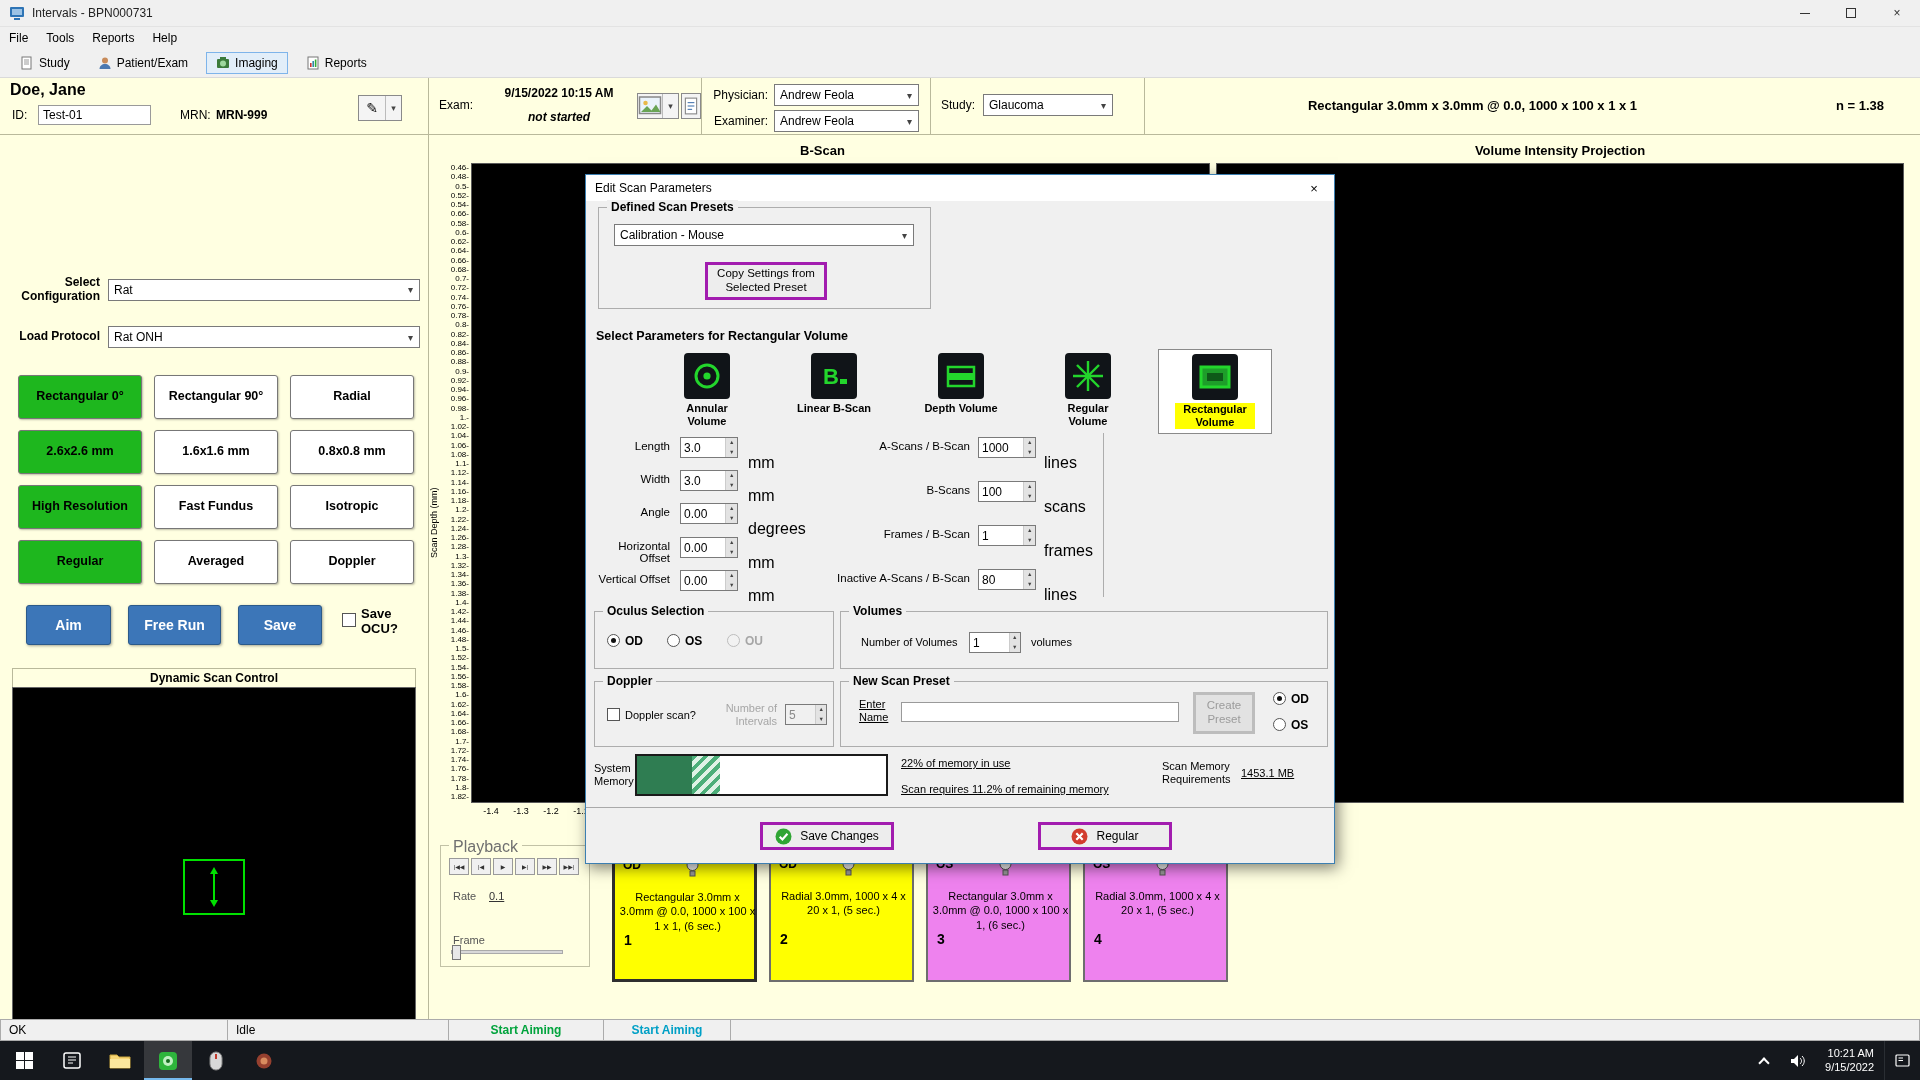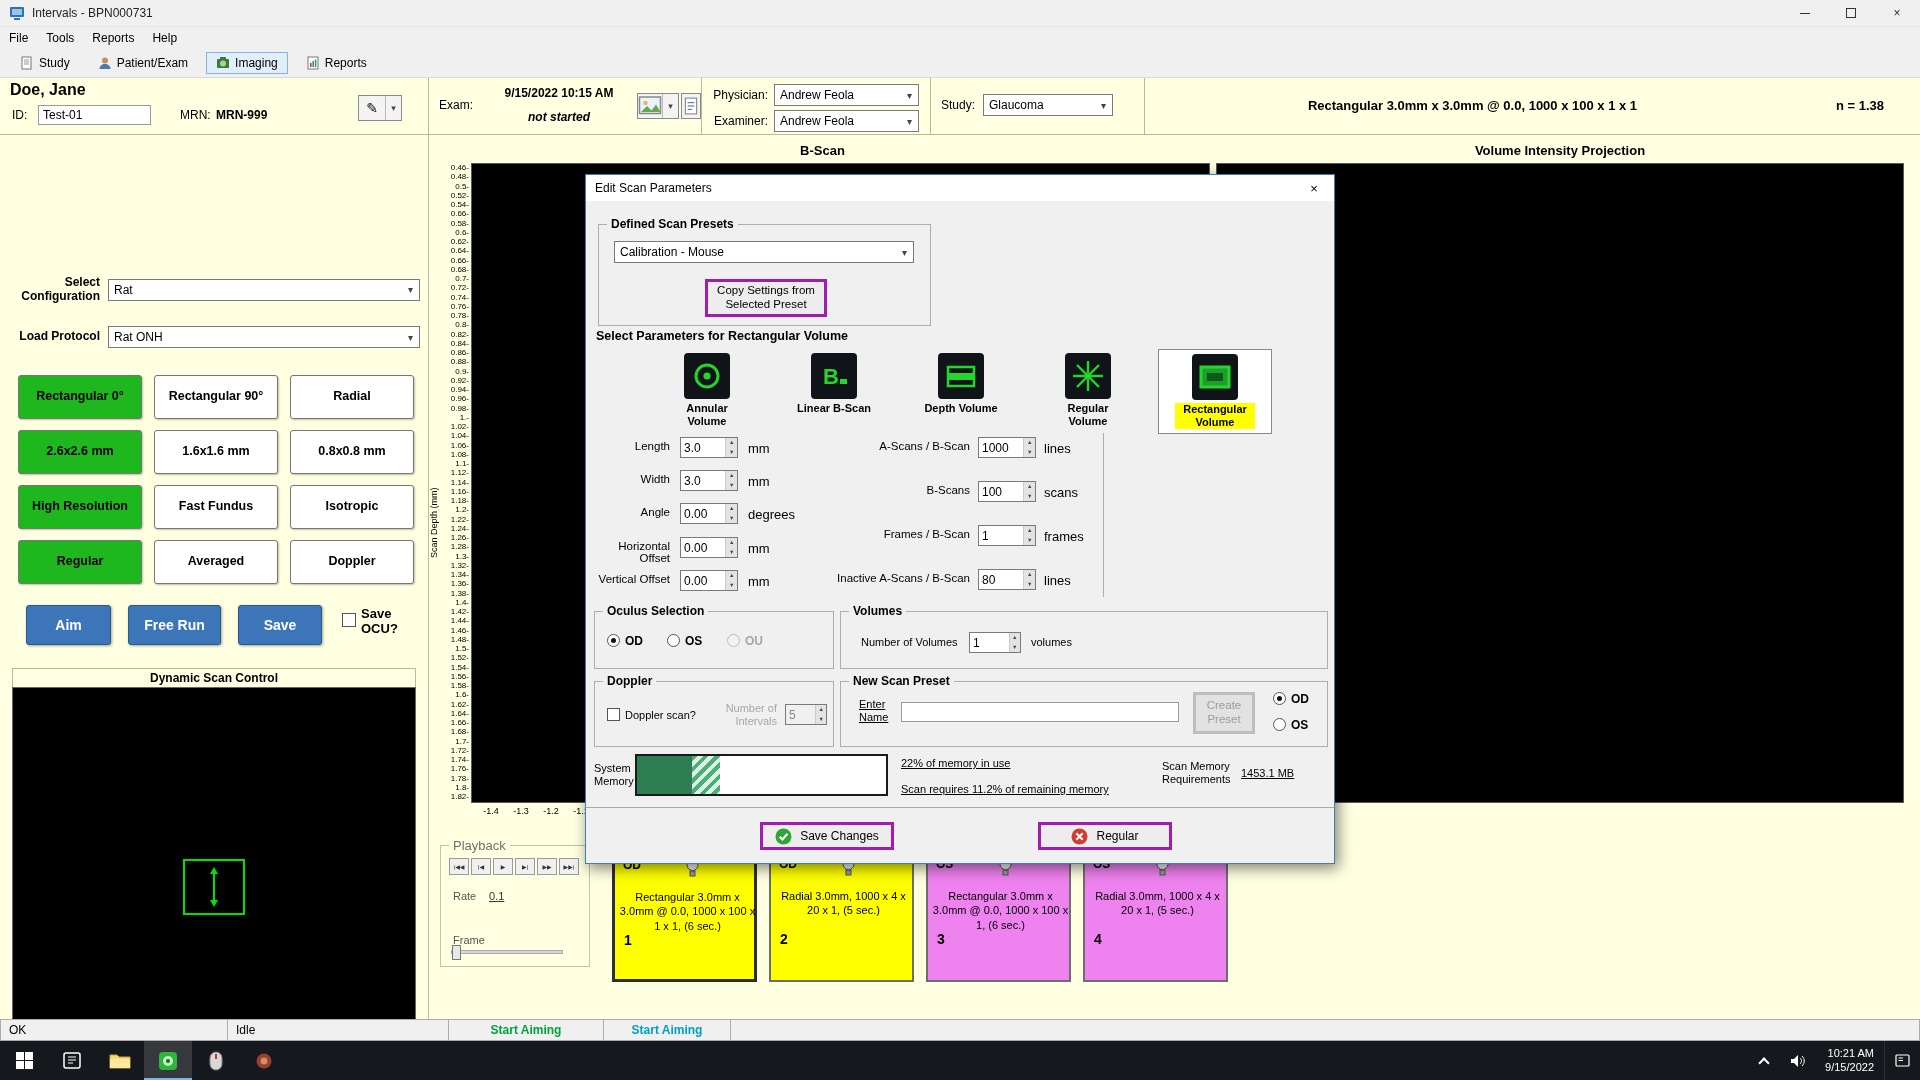--- a/index.html
+++ b/index.html
@@ -54,21 +54,21 @@
 .blackpanel{position:absolute;background:#000;border:1px solid #5a5a5a}
 .yaxis{position:absolute;left:431px;top:163px;width:39px;height:639px}
 .ytick{position:absolute;right:1px;transform:translateY(-50%);font-size:8px;line-height:8px;white-space:nowrap}
 .ytick::after{content:"-"}
 .xaxis{position:absolute;left:471px;top:805px;width:739px;height:15px;overflow:hidden}
 .xtick{position:absolute;top:1px;transform:translateX(-50%);font-size:9px}
 .depthlabel{position:absolute;left:429px;top:558px;transform:rotate(-90deg);transform-origin:0 0;font-size:9px;white-space:nowrap}
 
 
 .pbgroup{position:absolute;left:440px;top:845px;width:150px;height:122px;border:1px solid #C2C2A6}
-.pbgroup .legend{position:absolute;top:-8px;left:8px;background:#FFFFE1;padding:0 4px;font-size:13px;color:#707070}
+.pbgroup .legend{position:absolute;top:-8px;left:8px;background:#FFFFE1;padding:0 4px;font-size:16px;color:#707070}
 .pbbtns{position:absolute;left:8px;top:12px;display:flex;gap:2px}
 .pbb{width:20px;height:17px;background:#F0F0F0;border:1px solid #9a9a9a;font-size:6px;display:flex;align-items:center;justify-content:center;color:#333}
 .pblabel{font-size:11px;color:#555}
 .ul{text-decoration:underline}
 .slider{position:absolute;left:10px;top:104px;width:112px;height:4px;background:#D8D8D8;border:1px solid #aaa}
 .thumb{position:absolute;left:0;top:-6px;width:9px;height:15px;background:#E8E8E8;border:1px solid #777}
 
 
 .card{position:absolute;top:851px;width:145px;height:131px;border:2px solid #6e6e6e;padding:4px;font-size:11px}
 .card.sel{border:3px solid #2f2f2f}
@@ -106,21 +106,21 @@
 .btn{display:flex;align-items:center;justify-content:center;background:#EDEDED;border:3px solid #a21caf;font-size:11.5px;text-align:center}
 .btn.disabled{color:#9B9B9B;background:#E2E2E2;border-color:#BDBDBD}
 .tiles{position:absolute;left:64px;top:174px;width:622px;display:flex;justify-content:space-between}
 .tile{width:114px;display:flex;flex-direction:column;align-items:center;padding:4px 2px}
 .tile.sel{background:#fff;border:1px solid #8a8a8a}
 .ticon{width:46px;height:46px;background:#101418;border-radius:4px}
 .tlabel{margin-top:3px;font-weight:bold;font-size:11px;text-align:center;line-height:1.2;width:80px}
 .tlabel.hl{background:#FFFF00}
 .dlgrow{position:absolute;left:0;width:745px;height:22px}
 .flabel{position:absolute;top:3px;text-align:right;font-size:11.5px;white-space:normal;line-height:1.05}
-.funit{position:absolute;top:4px;font-size:13px}
+.funit{position:absolute;top:17px;font-size:16px}
 .spin{position:absolute;top:0;display:flex;border:1px solid #7a7a7a;background:#fff;height:21px}
 .spin input{border:0;width:100%;min-width:0;font-size:12px;padding:0 3px;font-family:inherit;background:transparent}
 .spins{width:15px;border-left:1px solid #ccc;display:flex;flex-direction:column}
 .spins span{flex:1;font-size:5.5px;line-height:9px;text-align:center;background:#E3E3E3;color:#444}
 .spin.dis{background:#F0F0F0}
 .radio{display:inline-block;width:13px;height:13px;border-radius:50%;background:#fff;border:1px solid #555;vertical-align:-2px;position:relative}
 .radio.checked::after{content:"";position:absolute;left:3px;top:3px;width:5px;height:5px;border-radius:50%;background:#111}
 .radio.disabled{border-color:#BDBDBD;background:#F2F2F2}
 .rlabel{font-size:12px;font-weight:bold;margin-left:5px}
 .rlabel.dis,.dis{color:#A6A6A6}
@@ -546,21 +546,21 @@
   </div>
 
   <div class="dialog">
     <div class="dlg-title">
       <span class="dlg-title-text">Edit Scan Parameters</span>
       <span class="dlg-close">
           <span>×</span>
         </span>
     </div>
 
-    <div class="group" style="left:12px;top:49px;width:333px;height:102px">
+    <div class="group" style="left:12px;top:32px;width:333px;height:102px">
       <span class="legend">Defined Scan Presets</span>
       <div class="select" style="position:absolute;left:15px;top:16px;width:300px">
         <span class="sv">Calibration - Mouse</span>
         <span class="caret">▾</span>
       </div>
       <div class="btn" style="position:absolute;left:106px;top:54px;width:122px;height:38px;line-height:1.2;padding:2px">
         <span>Copy Settings from Selected Preset</span>
       </div>
     </div>
 

